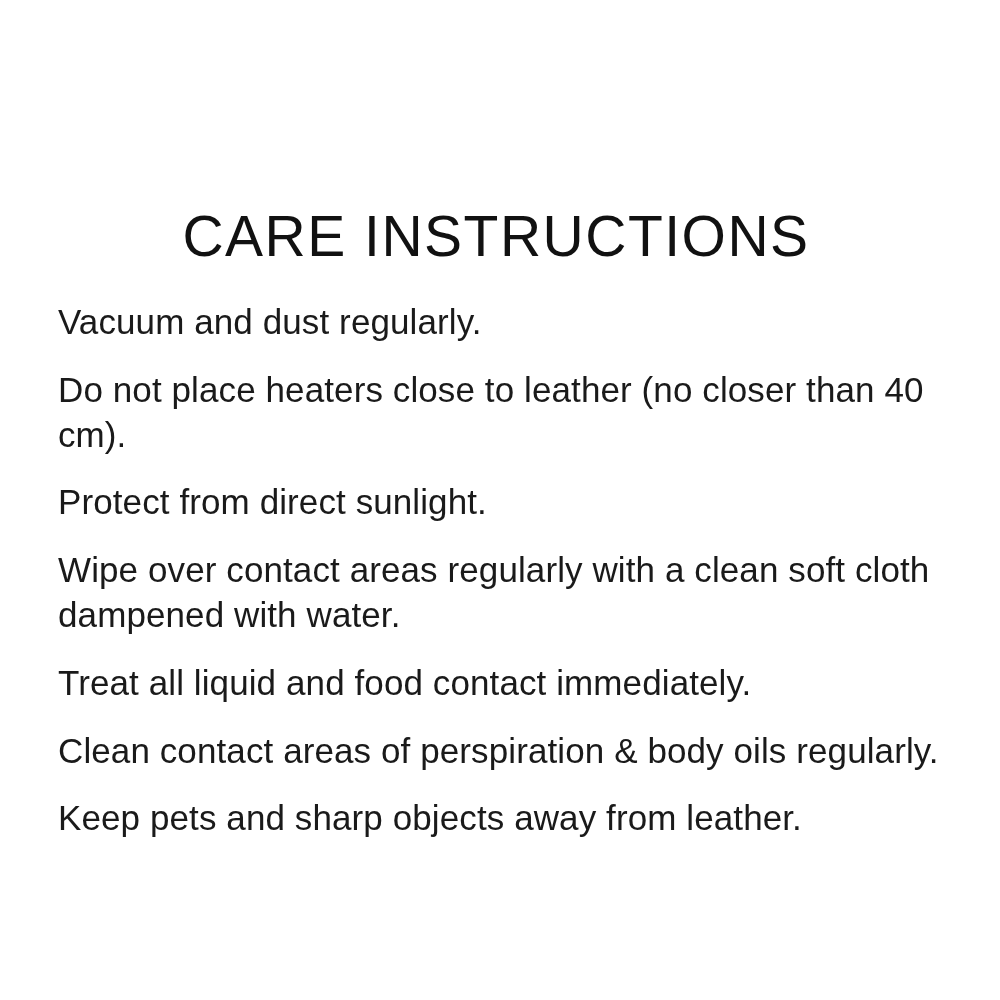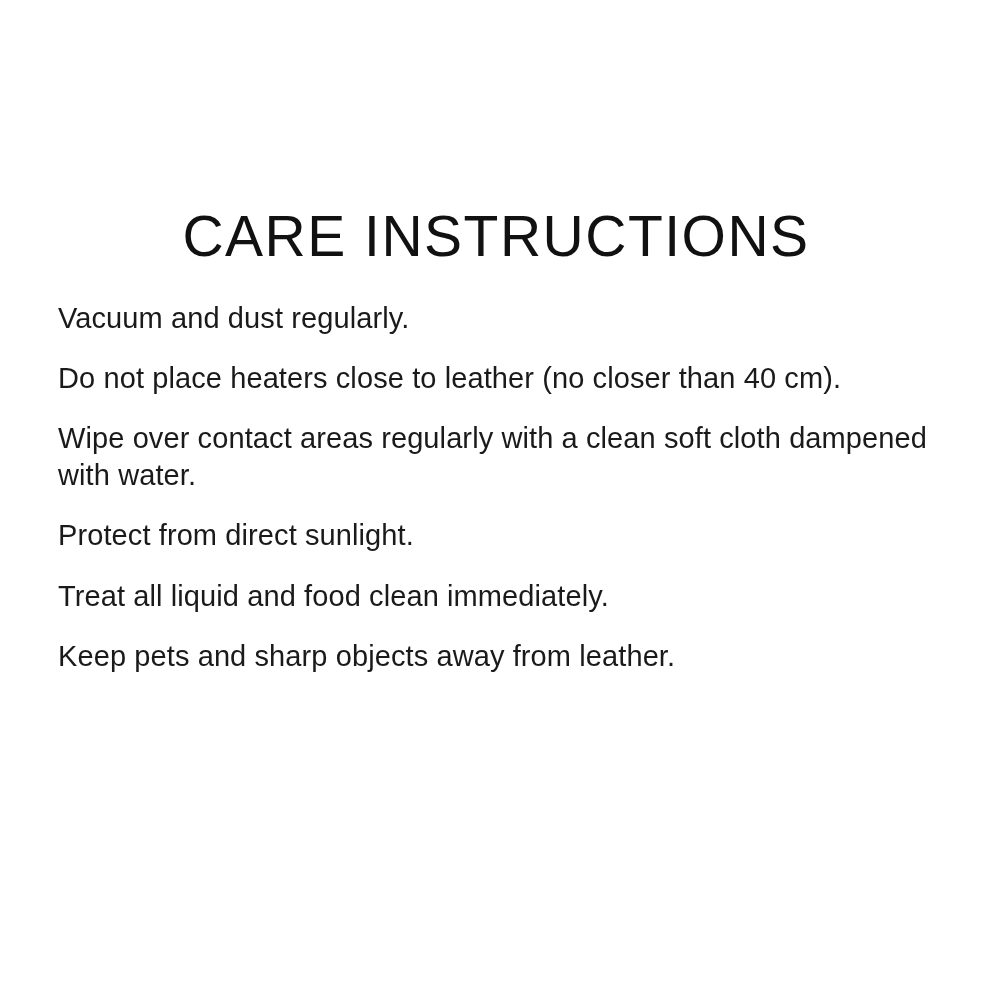--- a/index.html
+++ b/index.html
@@ -32,40 +32,41 @@
     color: #111111;
     line-height: 1.1;
   }
   .instructions {
     position: absolute;
     top: 300px;
     left: 58px;
     width: 900px;
   }
   .instruction-item {
-    font-size: 29px;
+    font-size: 35px;
     font-weight: 400;
     line-height: 1.28;
     color: #1a1a1a;
     margin-bottom: 23px;
     letter-spacing: 0.1px;
   }
   .instruction-item:last-child {
     margin-bottom: 16px;
   }
 </style>
 </head>
 <body>
 
 <div class="page">
 
   <div class="title">CARE INSTRUCTIONS</div>
 
   <div class="instructions">
     <div class="instruction-item">Vacuum and dust regularly.</div>
     <div class="instruction-item">Do not place heaters close to leather (no closer than 40 cm).</div>
+    <div class="instruction-item">Protect from direct sunlight.</div>
     <div class="instruction-item">Wipe over contact areas regularly with a clean soft cloth dampened with water.</div>
-    <div class="instruction-item">Protect from direct sunlight.</div>
-    <div class="instruction-item">Treat all liquid and food clean immediately.</div>
+    <div class="instruction-item">Treat all liquid and food contact immediately.</div>
+    <div class="instruction-item">Clean contact areas of perspiration &amp; body oils regularly.</div>
     <div class="instruction-item">Keep pets and sharp objects away from leather.</div>
   </div>
 
 </div>
 
 </body></html>

